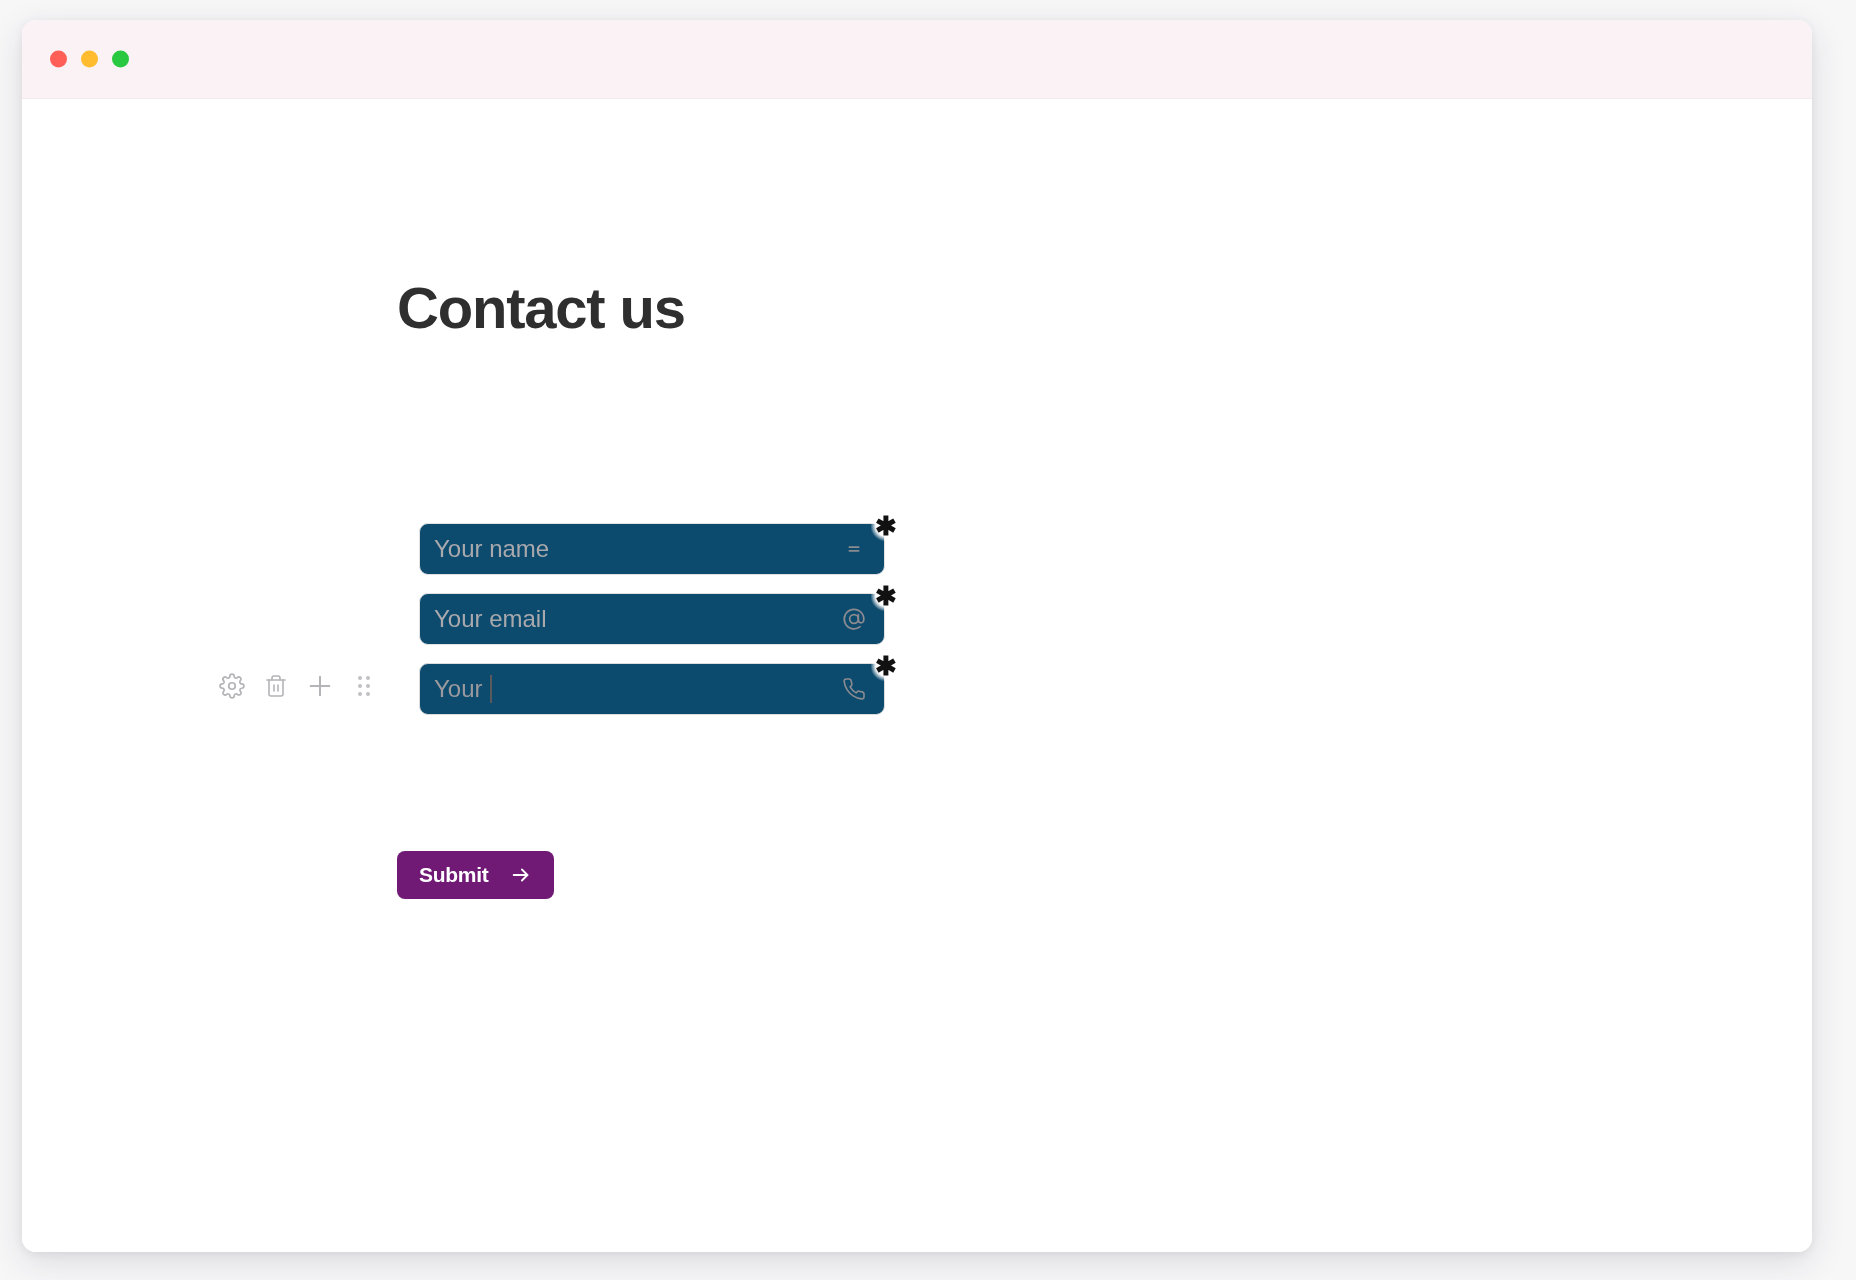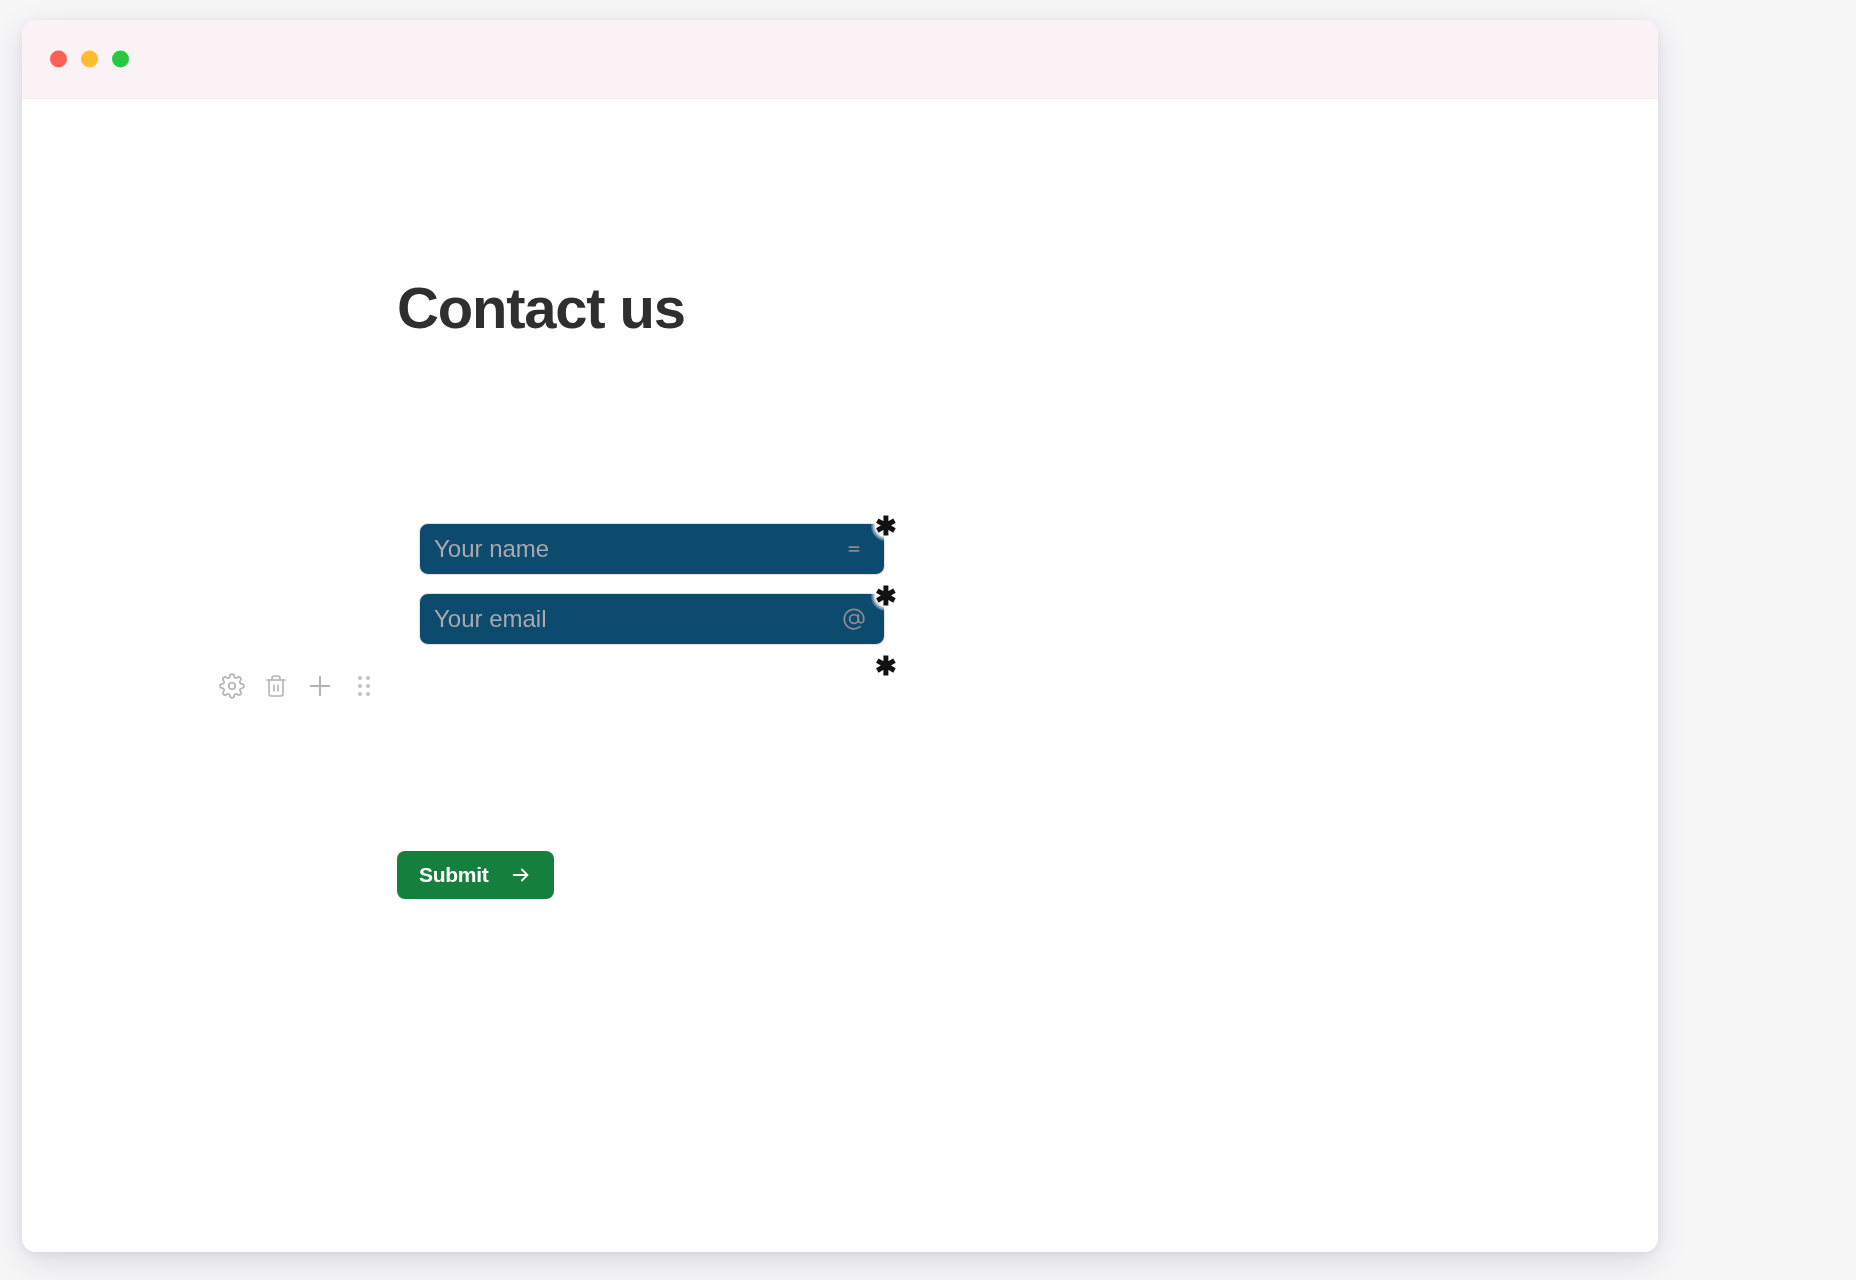--- a/index.html
+++ b/index.html
@@ -12,21 +12,21 @@
     background: #f7f7f8;
     font-family: "Liberation Sans", sans-serif;
     overflow: hidden;
   }
 
   
   .window {
     position: absolute;
     left: 22px;
     top: 20px;
-    width: 1636px;
+    width: 1790px;
     height: 1232px;
     background: #ffffff;
     border-radius: 14px;
     box-shadow: 0 10px 34px rgba(40, 35, 60, 0.13),
                 0 2px 8px rgba(40, 35, 60, 0.07);
     overflow: hidden;
   }
 
   .titlebar {
     position: relative;
@@ -181,21 +181,21 @@
     background: #c0c0c4;
   }
 
   
   .submit-btn {
     position: absolute;
     left: 375px;
     top: 752px;
     height: 48px;
     padding: 0 22px;
-    background: #15803d;
+    background: #701a75;
     color: #ffffff;
     border: none;
     border-radius: 8px;
     font-family: "Liberation Sans", sans-serif;
     font-size: 21px;
     font-weight: 700;
     letter-spacing: -0.3px;
     display: flex;
     align-items: center;
     gap: 22px;
@@ -282,20 +282,28 @@
                 <i></i>
                 <i></i>
                 <i></i>
                 <i></i>
                 <i></i>
             </span>
           </span>
         </div>
 
         <div class="req-badge">✱</div>
+        <div class="field-box is-focused">
+          <span class="field-text typed"><span>Your </span><span class="caret"></span></span>
+          <span class="field-icon">
+            <svg width="24" height="24" viewBox="0 0 24 24" fill="none" stroke="currentColor" stroke-width="1.6" stroke-linecap="round" stroke-linejoin="round">
+              <path d="M22 16.92v3a2 2 0 0 1-2.18 2 19.79 19.79 0 0 1-8.63-3.07 19.5 19.5 0 0 1-6-6 19.79 19.79 0 0 1-3.07-8.67A2 2 0 0 1 4.11 2h3a2 2 0 0 1 2 1.72c.13.96.36 1.9.7 2.81a2 2 0 0 1-.45 2.11L8.09 9.91a16 16 0 0 0 6 6l1.27-1.27a2 2 0 0 1 2.11-.45c.9.34 1.85.57 2.81.7A2 2 0 0 1 22 16.92z"></path>
+            </svg>
+          </span>
+        </div>
       </div>
 
     </div>
 
     <button class="submit-btn">
       <span>Submit</span>
       <span class="arrow">
         <svg width="22" height="22" viewBox="0 0 24 24" fill="none" stroke="currentColor" stroke-width="2" stroke-linecap="round" stroke-linejoin="round">
           <line x1="4" y1="12" x2="19" y2="12"></line>
           <polyline points="13 6 19 12 13 18"></polyline>

